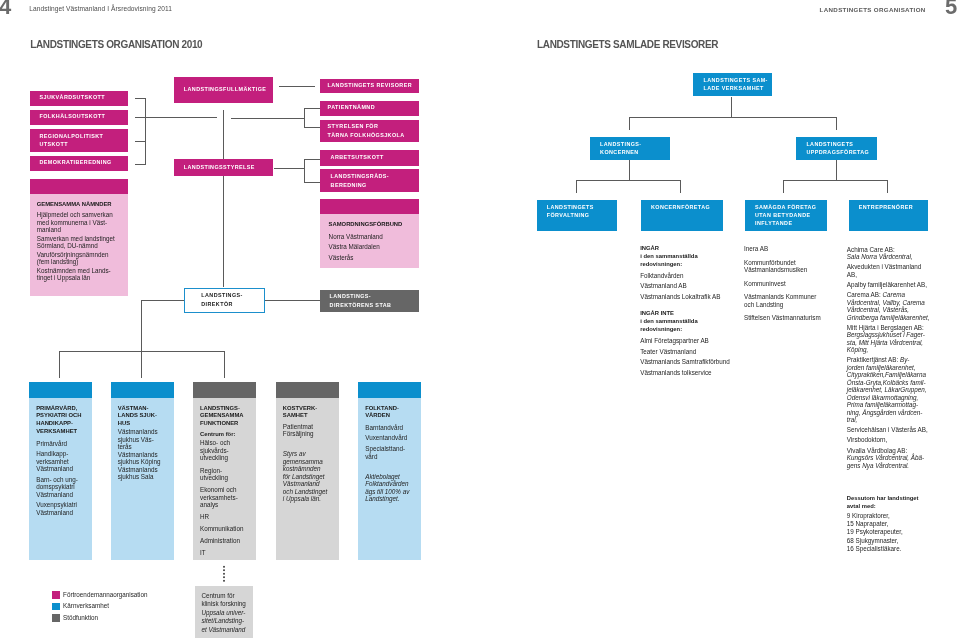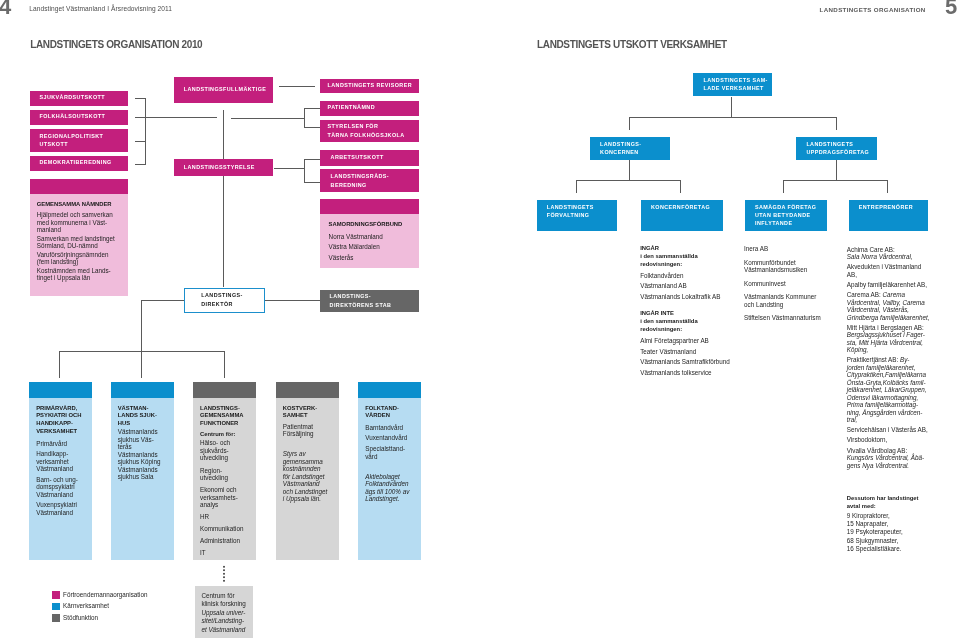--- a/index.html
+++ b/index.html
@@ -65,21 +65,21 @@
 </head>
 <body>
 
 <div class="page">
 
   <div class="folio" id="folio-left">4</div>
   <div class="runhead" id="runhead-left">Landstinget Västmanland I Årsredovisning 2011</div>
   <div class="folio" id="folio-right">5</div>
   <div class="runhead" id="runhead-right">LANDSTINGETS ORGANISATION</div>
   <div class="sect-title" id="title-left">LANDSTINGETS ORGANISATION 2010</div>
-  <div class="sect-title" id="title-right">LANDSTINGETS UTSKOTT VERKSAMHET</div>
+  <div class="sect-title" id="title-right">LANDSTINGETS SAMLADE REVISORER</div>
 
   <div class="box pink" style="left:29.5px;top:90.5px;width:98.5px;height:15.3px;padding-left:10px;">
     <span class="cap">SJUKVÅRDSUTSKOTT</span>
     </div>
   <div class="box pink" style="left:29.5px;top:109.7px;width:98.5px;height:15.3px;padding-left:10px;">
     <span class="cap">FOLKHÄLSOUTSKOTT</span>
     </div>
   <div class="box pink" style="left:29.5px;top:129px;width:98.5px;height:22.9px;padding-left:10px;">
     <span class="cap ml cap2">REGIONALPOLITISKT
 UTSKOTT</span>

